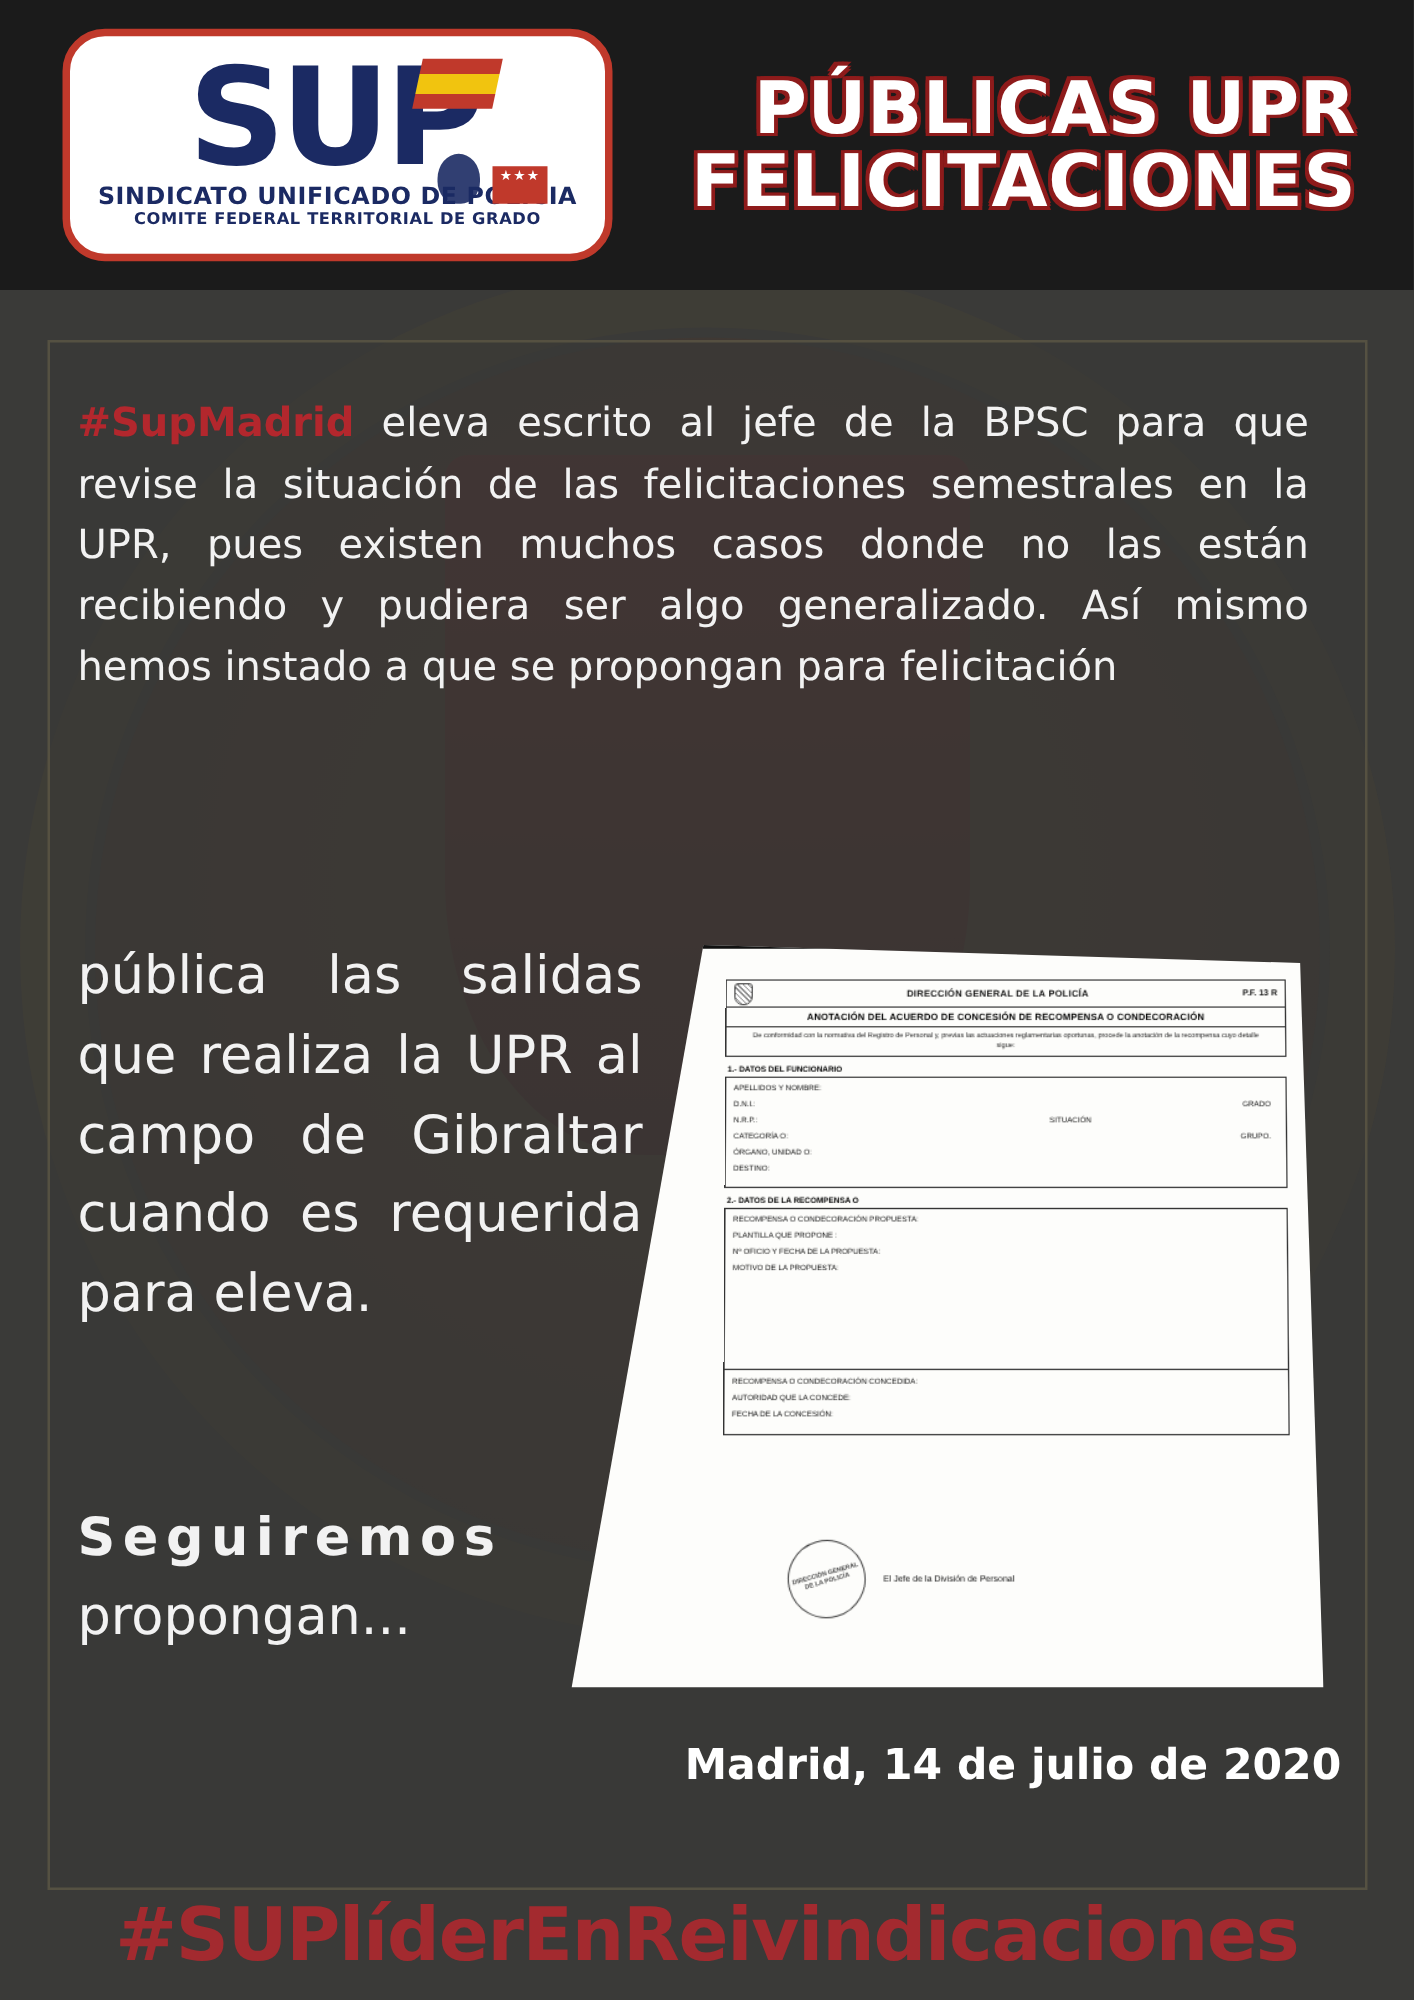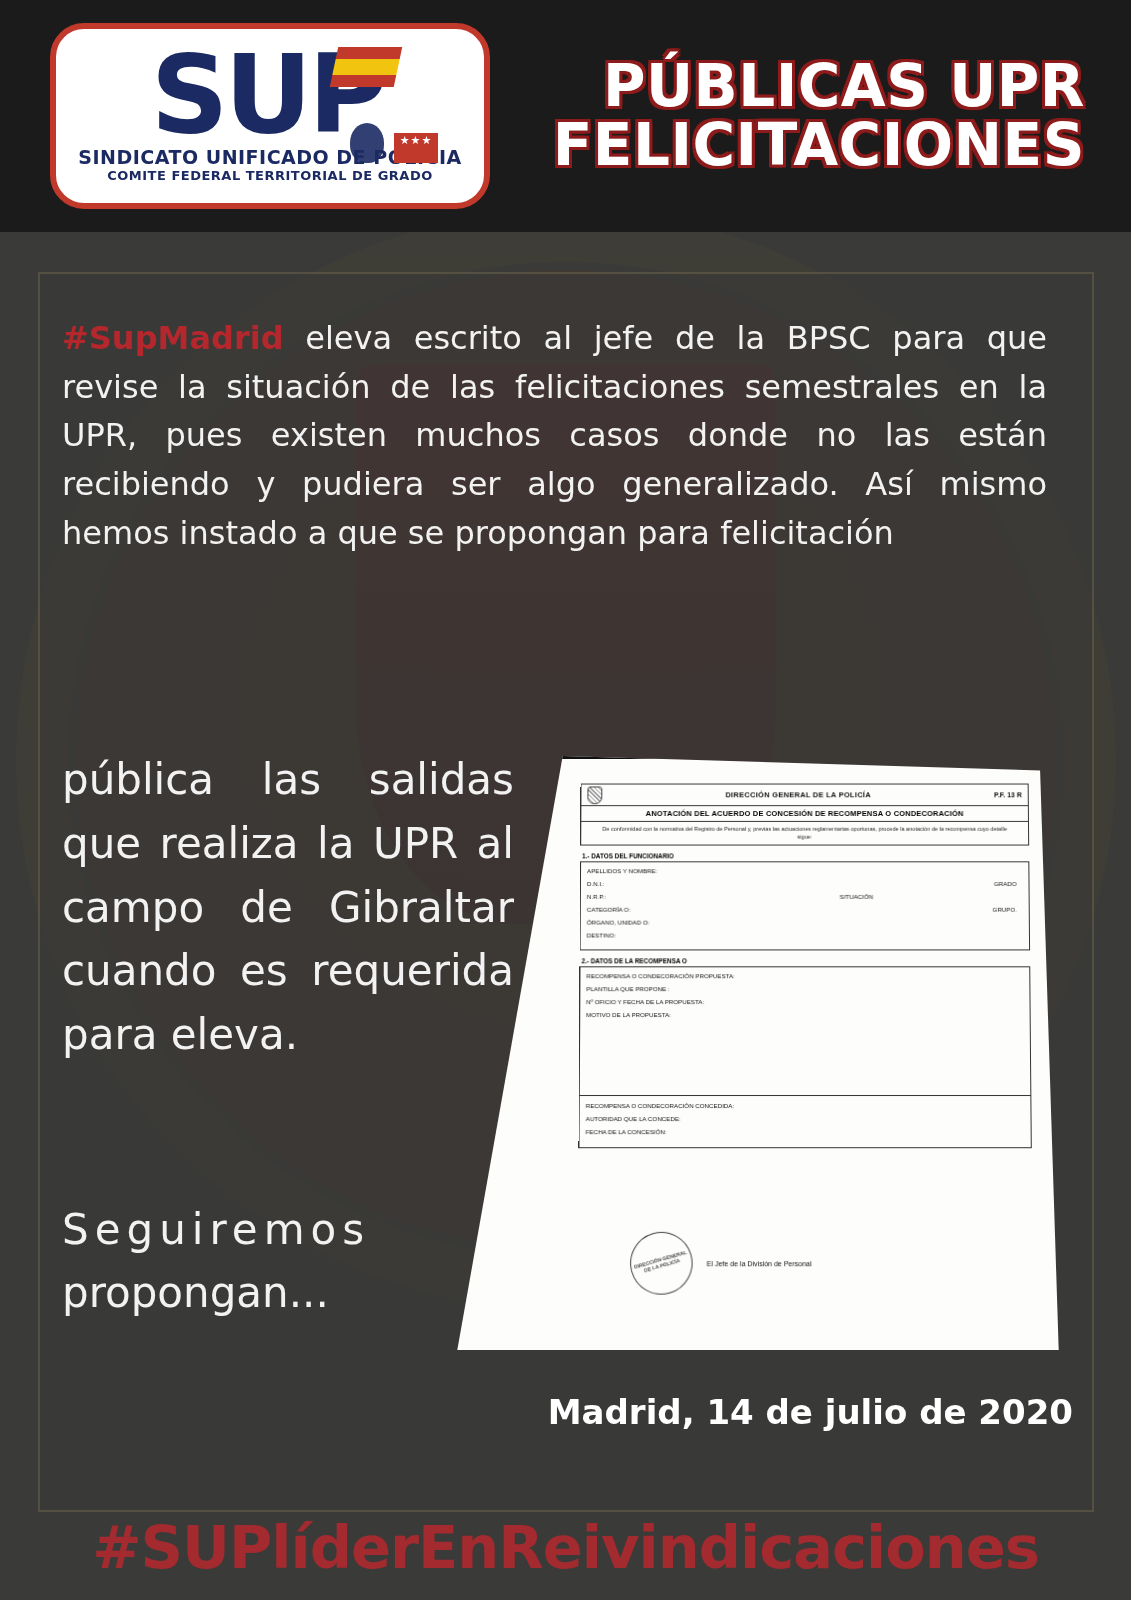--- a/index.html
+++ b/index.html
@@ -162,21 +162,21 @@
   .followup {
     position:absolute;
     left: 62px; top: 1198px;
     width: 470px;
     color:#f2f2f2;
     font-family:"DejaVu Sans", sans-serif;
     font-size: 42px;
     line-height: 1.5;
     z-index:4;
   }
-  .followup .sp { letter-spacing: 6px; }
+  .followup .sp { letter-spacing: 6px; font-weight: bold; }
 
   
   .doc-wrap {
     position:absolute;
     left: 448px; top: 756px;
     width: 620px; height: 600px;
     z-index: 5;
   }
   .doc-sheet {
     position:absolute; inset:0;

